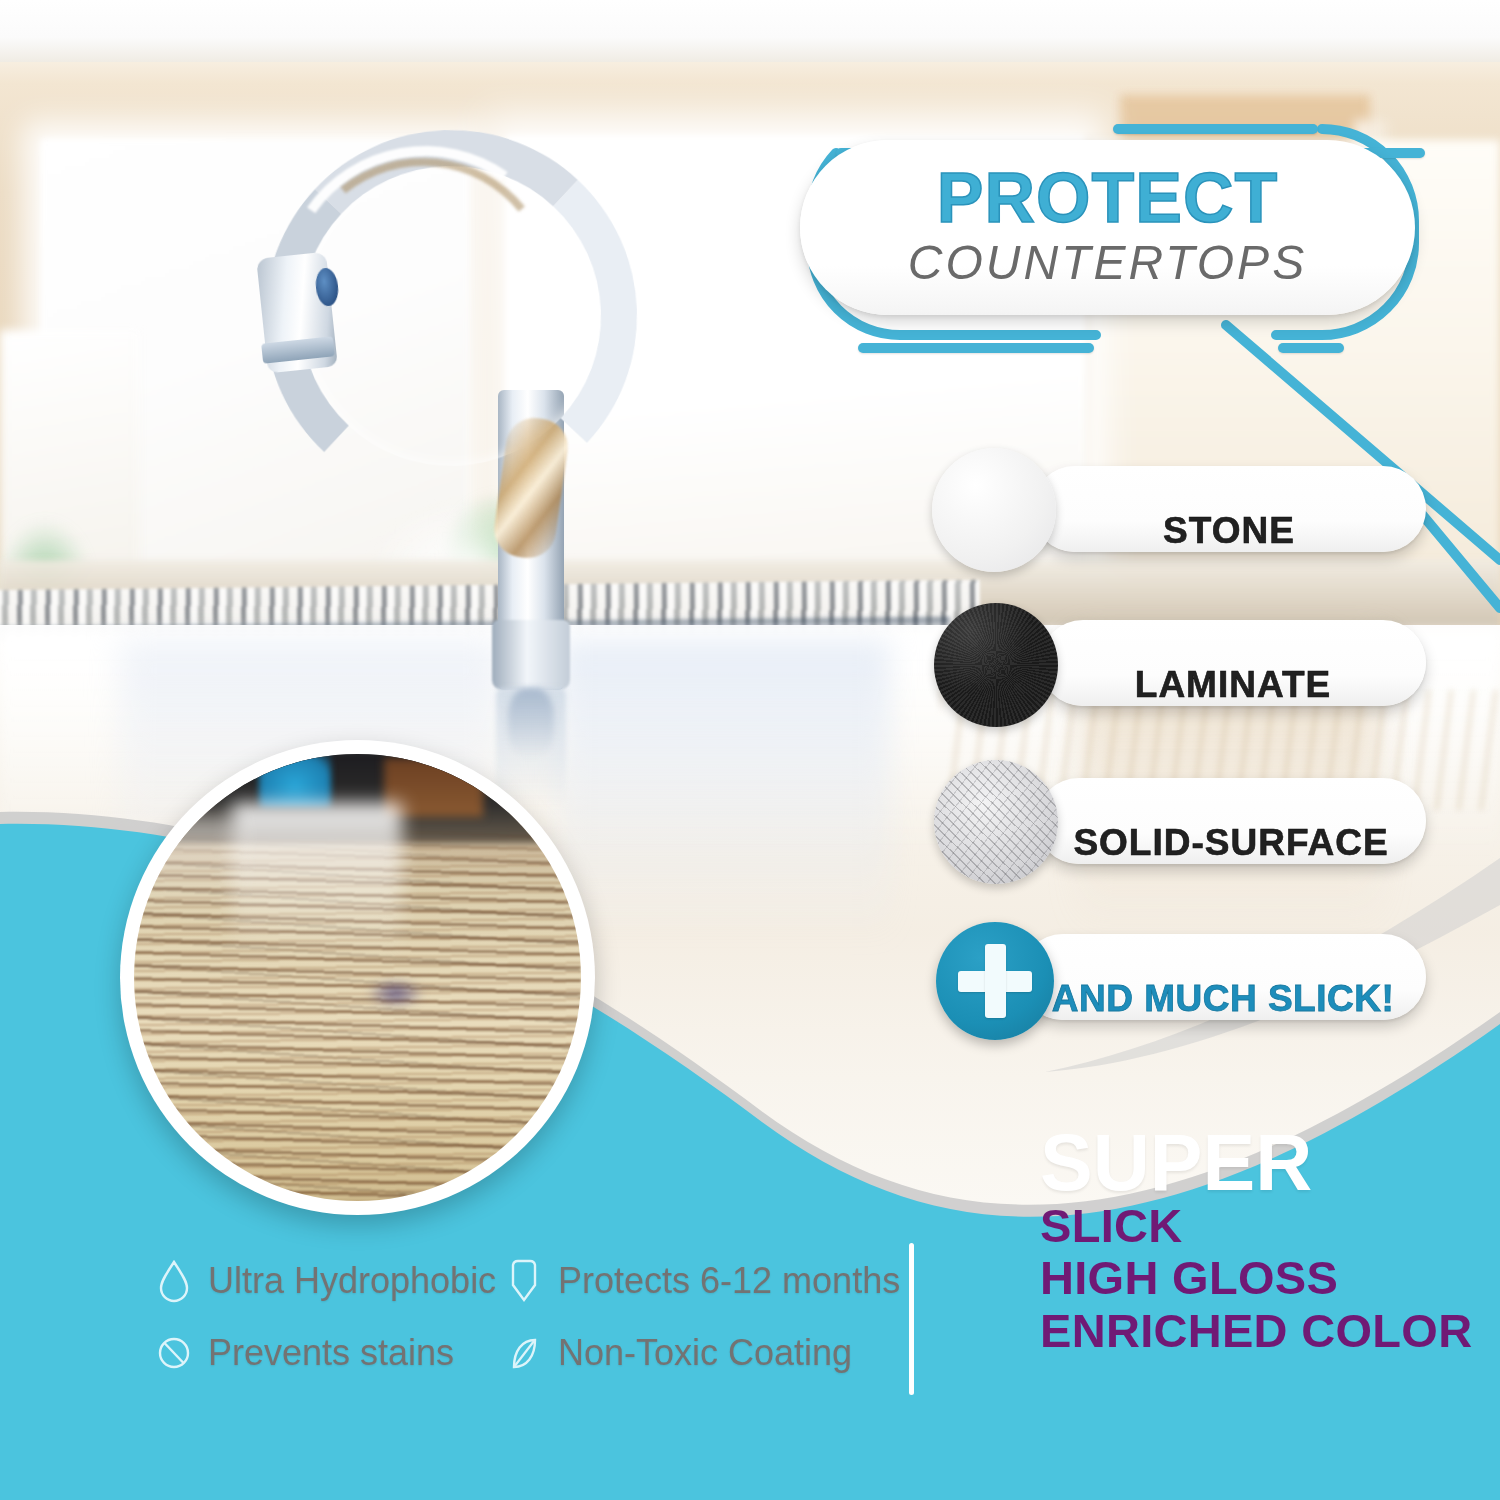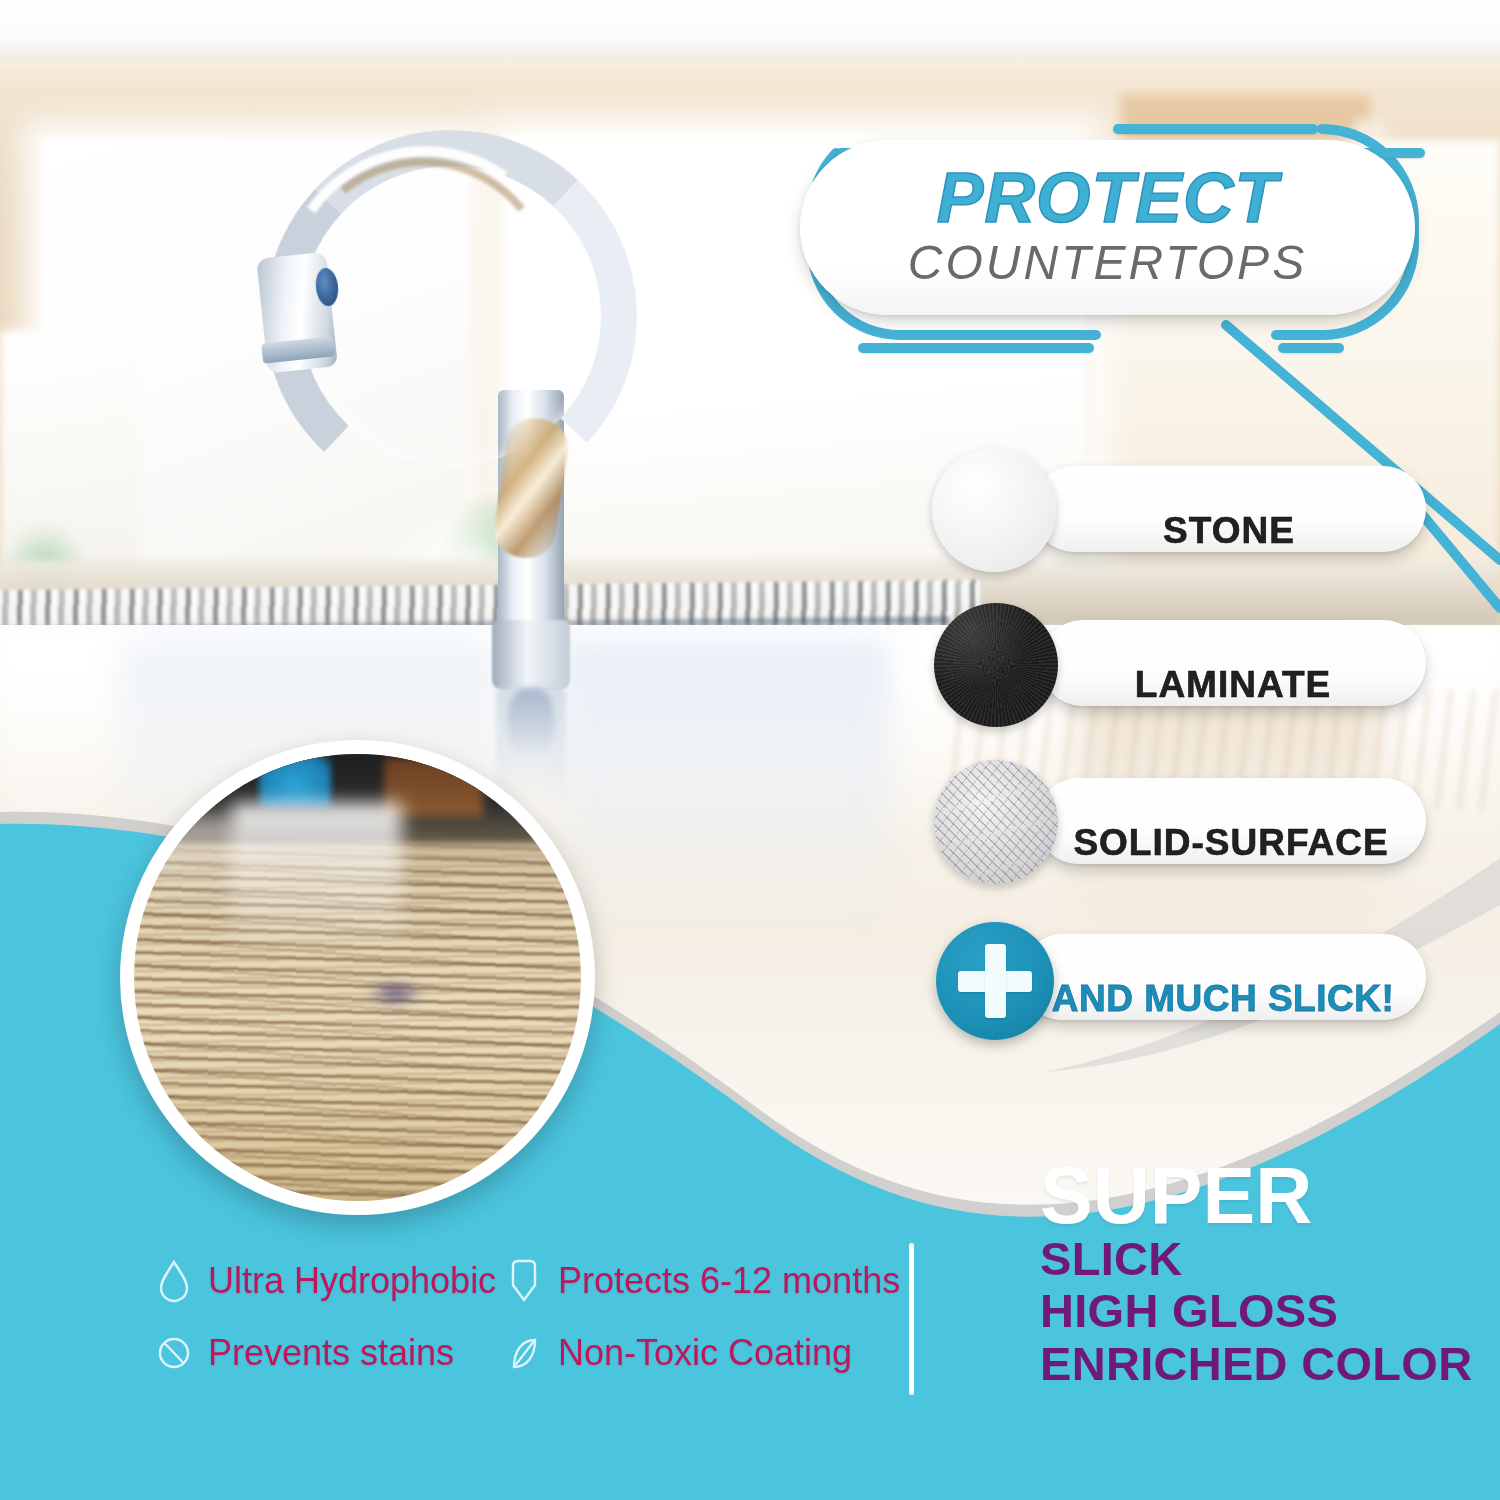--- a/index.html
+++ b/index.html
@@ -199,21 +199,21 @@
   
   .protect-badge{
     position:absolute;left:800px;top:140px;width:615px;height:175px;
     background:linear-gradient(180deg,#ffffff 0%,#ffffff 72%,#f4f4f4 100%);
     border-radius:90px;
     box-shadow:0 7px 16px rgba(0,0,0,.16), 0 2px 4px rgba(0,0,0,.08);
     display:flex;flex-direction:column;align-items:center;justify-content:center;
     z-index:6;
   }
   .protect-title{
-    font-size:70px;font-weight:bold;font-style:italic;letter-spacing:1px;
+    font-size:70px;font-weight:bold;letter-spacing:1px;
     color:#3fafd4;line-height:.98;
     -webkit-text-stroke:1.5px #2a93bb;
     margin:0 0 2px 0;
   }
   .protect-sub{
     font-size:48px;font-weight:normal;font-style:italic;letter-spacing:3px;
     color:#6a6a6a;line-height:1;margin:4px;
   }
 
   .bline{position:absolute;background:#45b3d6;border-radius:6px;z-index:5;
@@ -330,28 +330,28 @@
     background:radial-gradient(ellipse,rgba(70,60,120,.75),rgba(70,60,120,0) 70%);
     filter:blur(4px);
   }
 
   
   .feat{
     position:absolute;display:flex;align-items:center;gap:15px;z-index:8;
   }
   .feat-ic{width:38px;height:46px;flex:0 0 auto;}
   .feat-tx{
-    font-size:36px;color:#be185d;white-space:nowrap;
+    font-size:36px;color:#737373;white-space:nowrap;
     text-shadow:0 1px 2px rgba(0,0,0,.10);
   }
   .divider{
     position:absolute;left:909px;top:1243px;width:5px;height:152px;
     background:#ffffff;border-radius:3px;z-index:8;
   }
-  .supblock{position:absolute;left:1040px;top:1160px;z-index:8;}
+  .supblock{position:absolute;left:1040px;top:1127px;z-index:8;}
   .sup-1{
     font-size:79px;font-weight:bold;color:#ffffff;line-height:.92;
     letter-spacing:0px;margin:0;
     text-shadow:0 2px 3px rgba(0,0,0,.08);
   }
   .sup-2{
     font-size:47px;font-weight:bold;color:#701a75;line-height:1.12;margin:0;
     letter-spacing:.3px;
   }
 </style>

